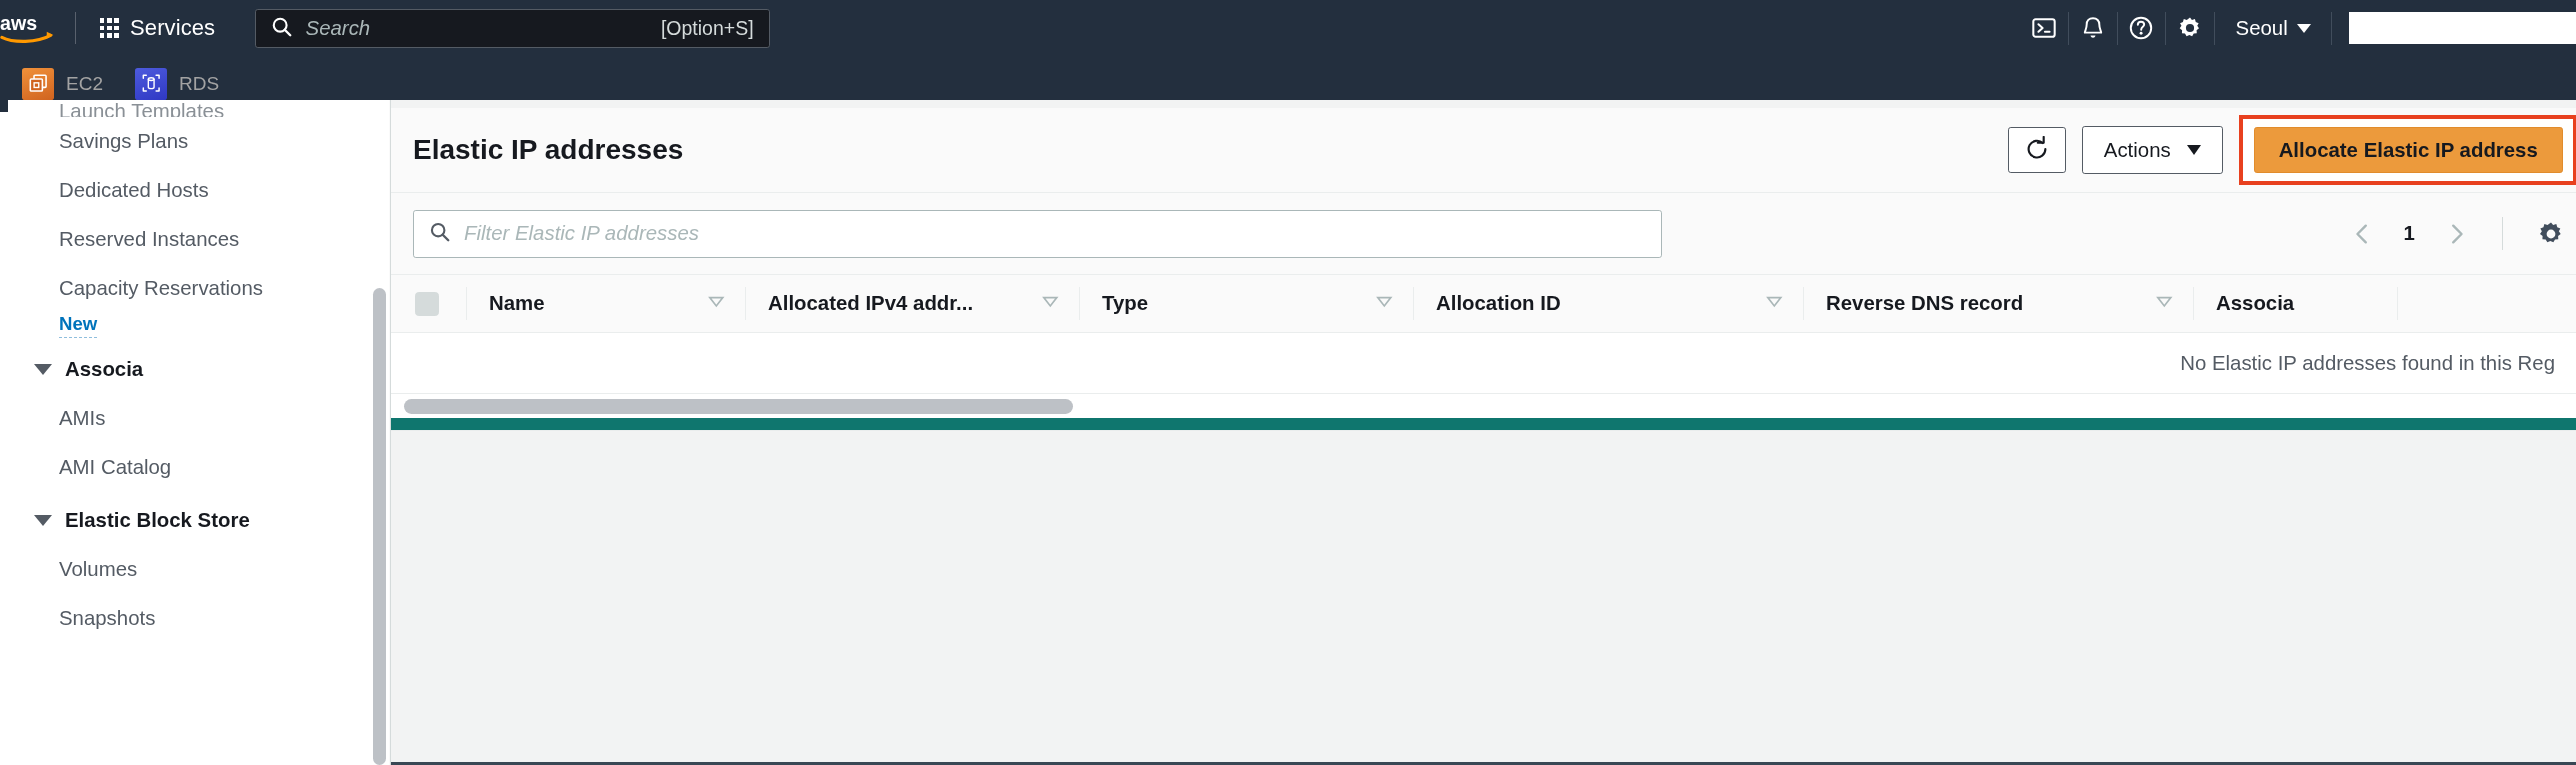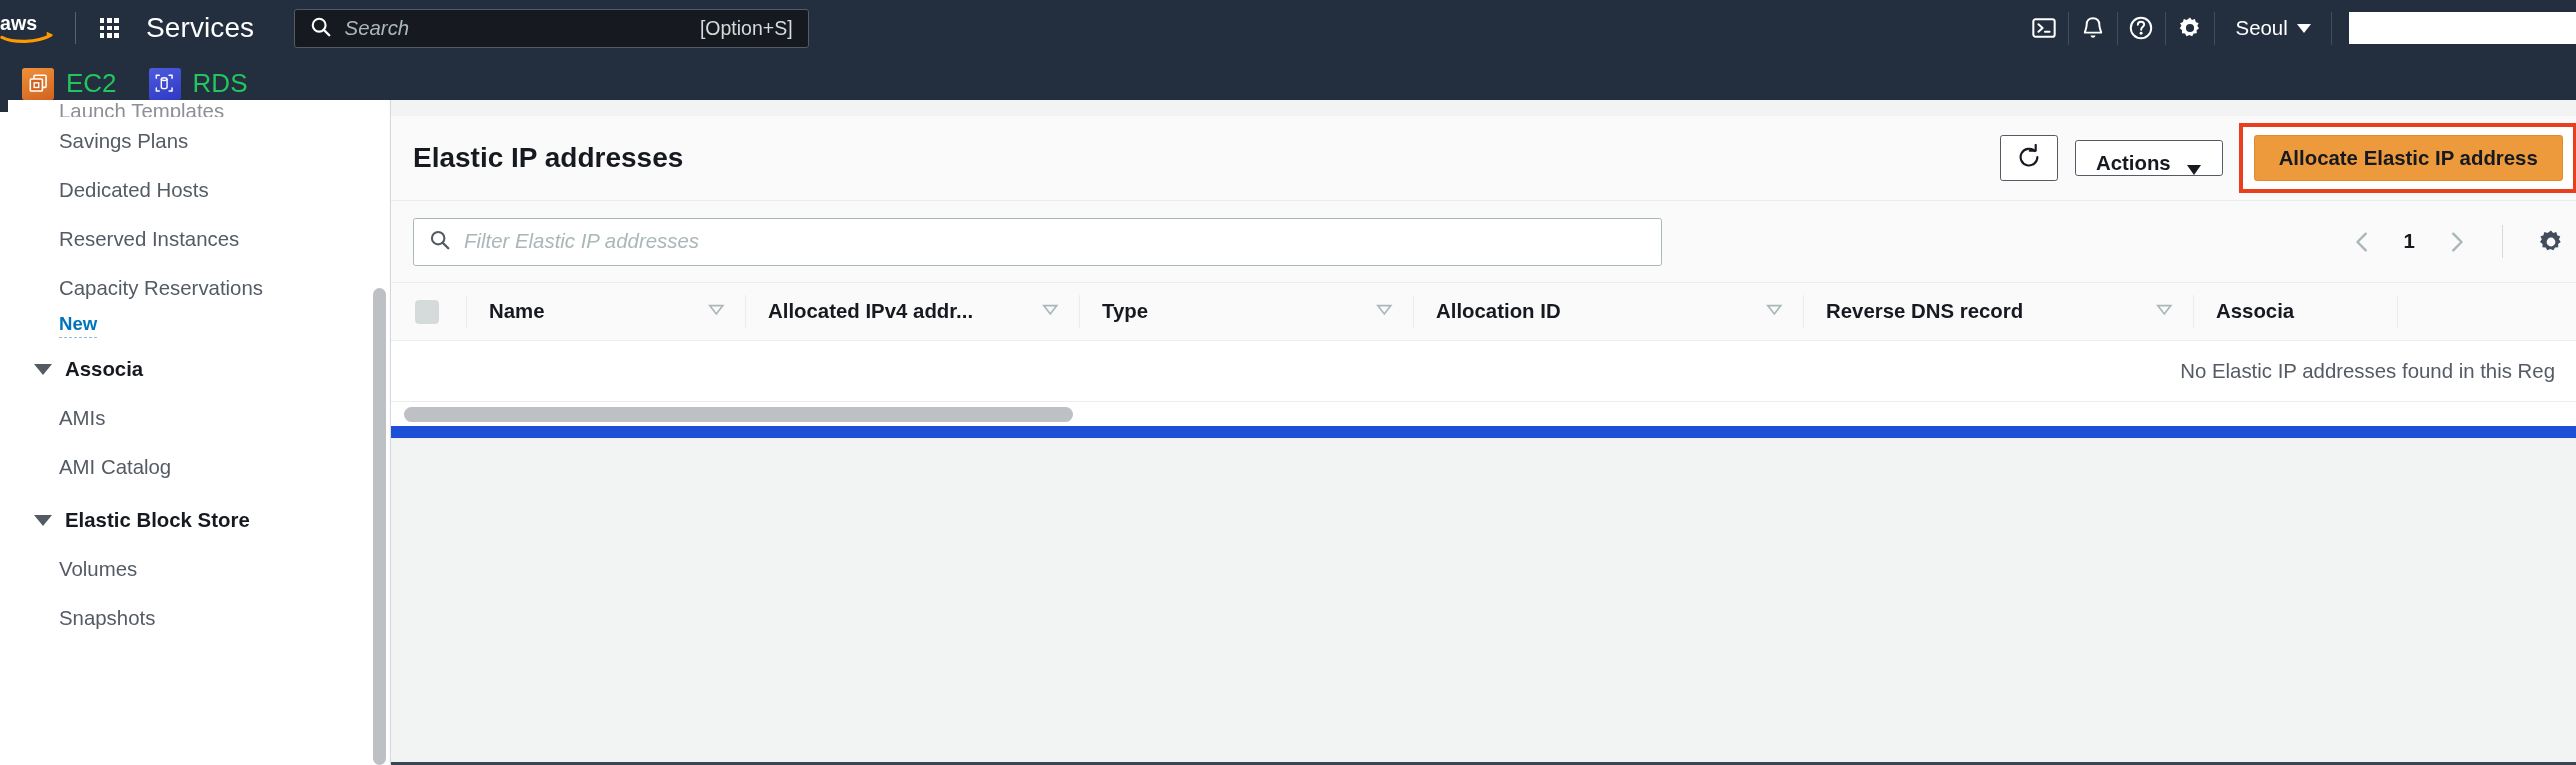--- a/index.html
+++ b/index.html
@@ -35,21 +35,21 @@
     gap: 11px; cursor: pointer;
     padding: 5.6px 7.4px;
   }
   .grid-icon {
     display: grid;
     grid-template-columns: repeat(3, 4.6px);
     grid-template-rows: repeat(3, 4.6px);
     gap: 2.8px;
   }
   .grid-icon i { background: #ffffff; display: block; width: 4.6px; height: 4.6px; }
-  .services-label { color: #ffffff; font-size: 28px; letter-spacing: 0.1px; margin-left: 16px; }
+  .services-label { color: #ffffff; font-size: 22px; letter-spacing: 0.1px; }
 
   #global-search {
     margin-left: 32px;
     width: 515px; height: 39px;
     background: #16191f;
     border: 0.9px solid #545b64;
     border-radius: 2.8px;
     display: flex; align-items: center;
     padding: 0 15px;
     cursor: text;
@@ -99,21 +99,21 @@
     gap: 32px;
     border-bottom: 0.9px solid #232f3e;
   }
   .fav-item { display: flex; align-items: center; gap: 12px; cursor: pointer; }
   .fav-sq {
     width: 32px; height: 32px; border-radius: 2.8px;
     display: flex; align-items: center; justify-content: center;
   }
   .fav-sq.ec2 { background: linear-gradient(160deg,#f0913a 0%,#d0631f 100%); }
   .fav-sq.rds { background: linear-gradient(160deg,#4d5bdd 0%,#2f38c4 100%); }
-  .fav-label { color: #22c55e; font-size: 26px; }
+  .fav-label { color: #a3a3a3; font-size: 19px; }
 
   
   #sidebar {
     position: absolute; top: 100px; left: 8px;
     width: 381px; height: 665px;
     background: #ffffff;
     overflow: hidden;
   }
   .side-list { padding-top: 0; }
   .side-link {
@@ -158,23 +158,23 @@
 
   
   #main {
     position: absolute; top: 100px; left: 390px;
     width: 2186px; height: 665px;
     background: #f2f3f3;
     border-left: 0.9px solid #d5dbdb;
     overflow: hidden;
   }
   #content-card {
-    position: absolute; top: 16px; left: 0;
+    position: absolute; top: 8px; left: 0;
     width: 2186px; height: 323px;
-    background: #1d4ed8;
+    background: #0f766e;
     border-bottom: 0.9px solid #eaeded;
   }
   #card-header {
     height: 85px;
     background: #fafafa;
     display: flex; align-items: center;
     padding: 0 0 0 22px;
     border-bottom: 0.9px solid #eaeded;
   }
   #page-title { font-size: 28px; font-weight: bold; color: #16191f; }
@@ -184,26 +184,26 @@
     padding-right: 0;
   }
   .btn-refresh {
     width: 58px; height: 46px;
     border: 0.9px solid #545b64; border-radius: 2.8px;
     background: #ffffff;
     display: flex; align-items: center; justify-content: center;
     cursor: pointer;
   }
   .btn-actions {
-    height: 36px;
+    height: 48px;
     border: 0.9px solid #545b64; border-radius: 2.8px;
     background: #ffffff;
-    display: flex; align-items: flex-end; gap: 16.7px;
+    display: flex; align-items: center; gap: 16.7px;
     padding: 0 20.4px;
-    font-size: 20.4px; font-weight: bold; color: #16191f;
+    font-size: 20.4px; font-weight: normal; color: #16191f;
     cursor: pointer;
   }
   .caret-dark {
     width: 0; height: 0;
     border-left: 7.4px solid transparent;
     border-right: 7.4px solid transparent;
     border-top: 10.2px solid #16191f;
   }
   #allocate-highlight {
     border: 4.6px solid #e8401f;

